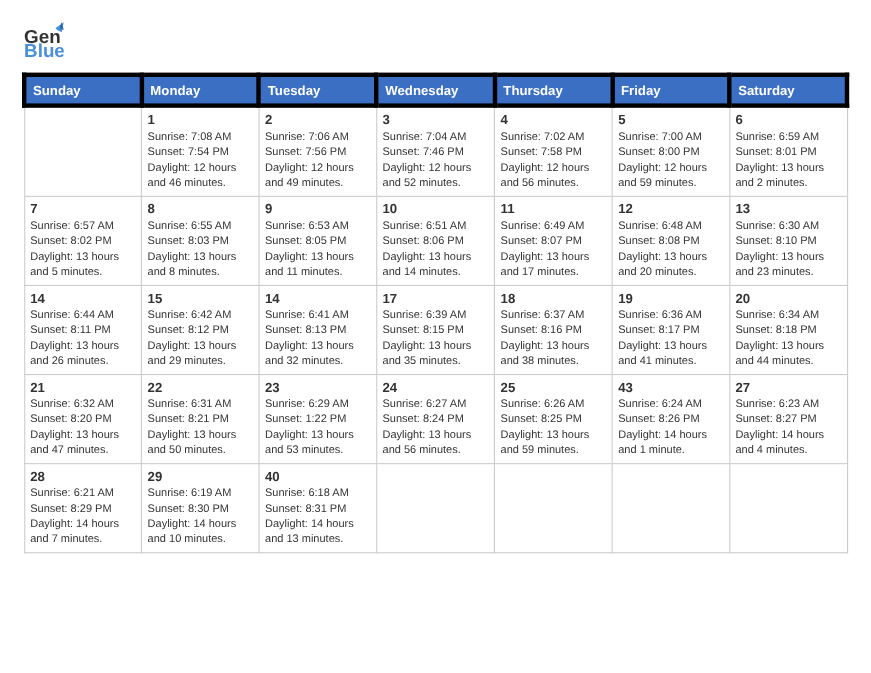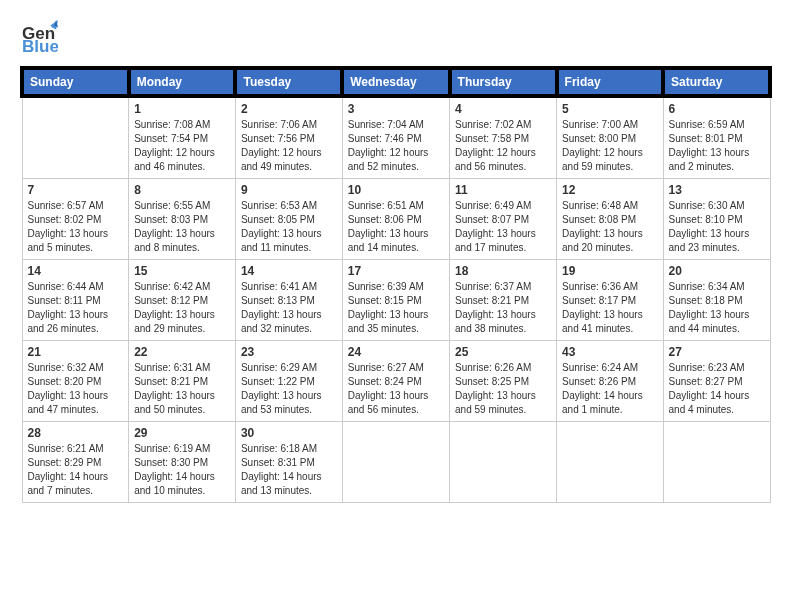--- a/index.html
+++ b/index.html
@@ -234,21 +234,21 @@
           <td>
             <span class="day-number">17</span>
             <div class="day-info">Sunrise: 6:39 AM
 Sunset: 8:15 PM
 Daylight: 13 hours
 and 35 minutes.</div>
           </td>
           <td>
             <span class="day-number">18</span>
             <div class="day-info">Sunrise: 6:37 AM
-Sunset: 8:21 PM
+Sunset: 8:16 PM
 Daylight: 13 hours
 and 38 minutes.</div>
           </td>
           <td>
             <span class="day-number">19</span>
             <div class="day-info">Sunrise: 6:36 AM
 Sunset: 8:17 PM
 Daylight: 13 hours
 and 41 minutes.</div>
           </td>
@@ -320,21 +320,21 @@
 and 7 minutes.</div>
           </td>
           <td>
             <span class="day-number">29</span>
             <div class="day-info">Sunrise: 6:19 AM
 Sunset: 8:30 PM
 Daylight: 14 hours
 and 10 minutes.</div>
           </td>
           <td>
-            <span class="day-number">30</span>
+            <span class="day-number">40</span>
             <div class="day-info">Sunrise: 6:18 AM
 Sunset: 8:31 PM
 Daylight: 14 hours
 and 13 minutes.</div>
           </td>
           <td class="empty-cell"></td>
           <td class="empty-cell"></td>
           <td class="empty-cell"></td>
           <td class="empty-cell"></td>
         </tr>

